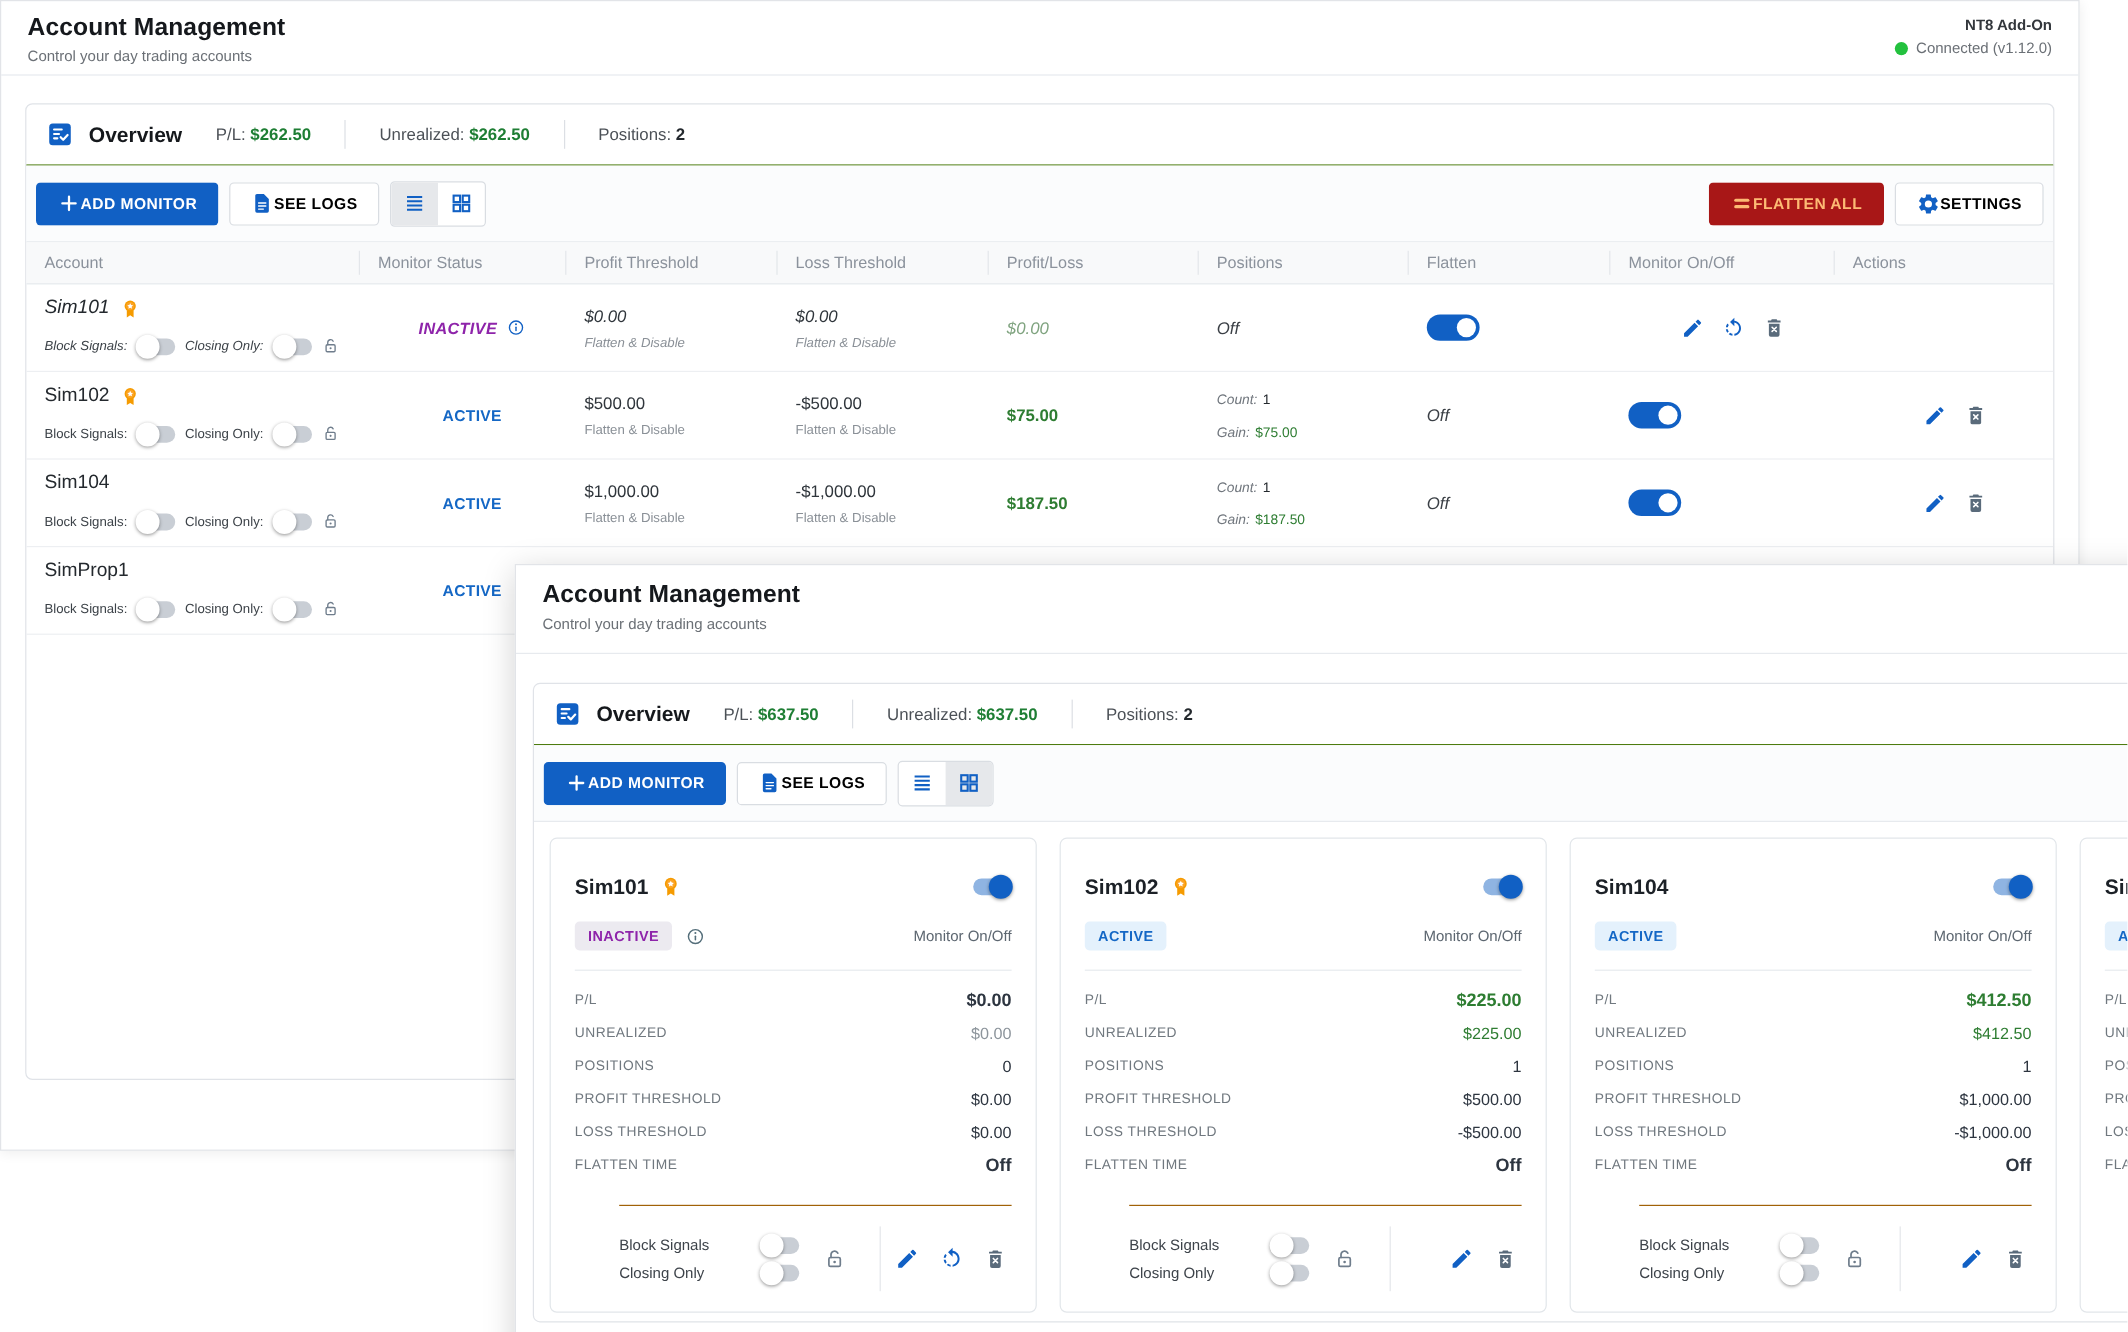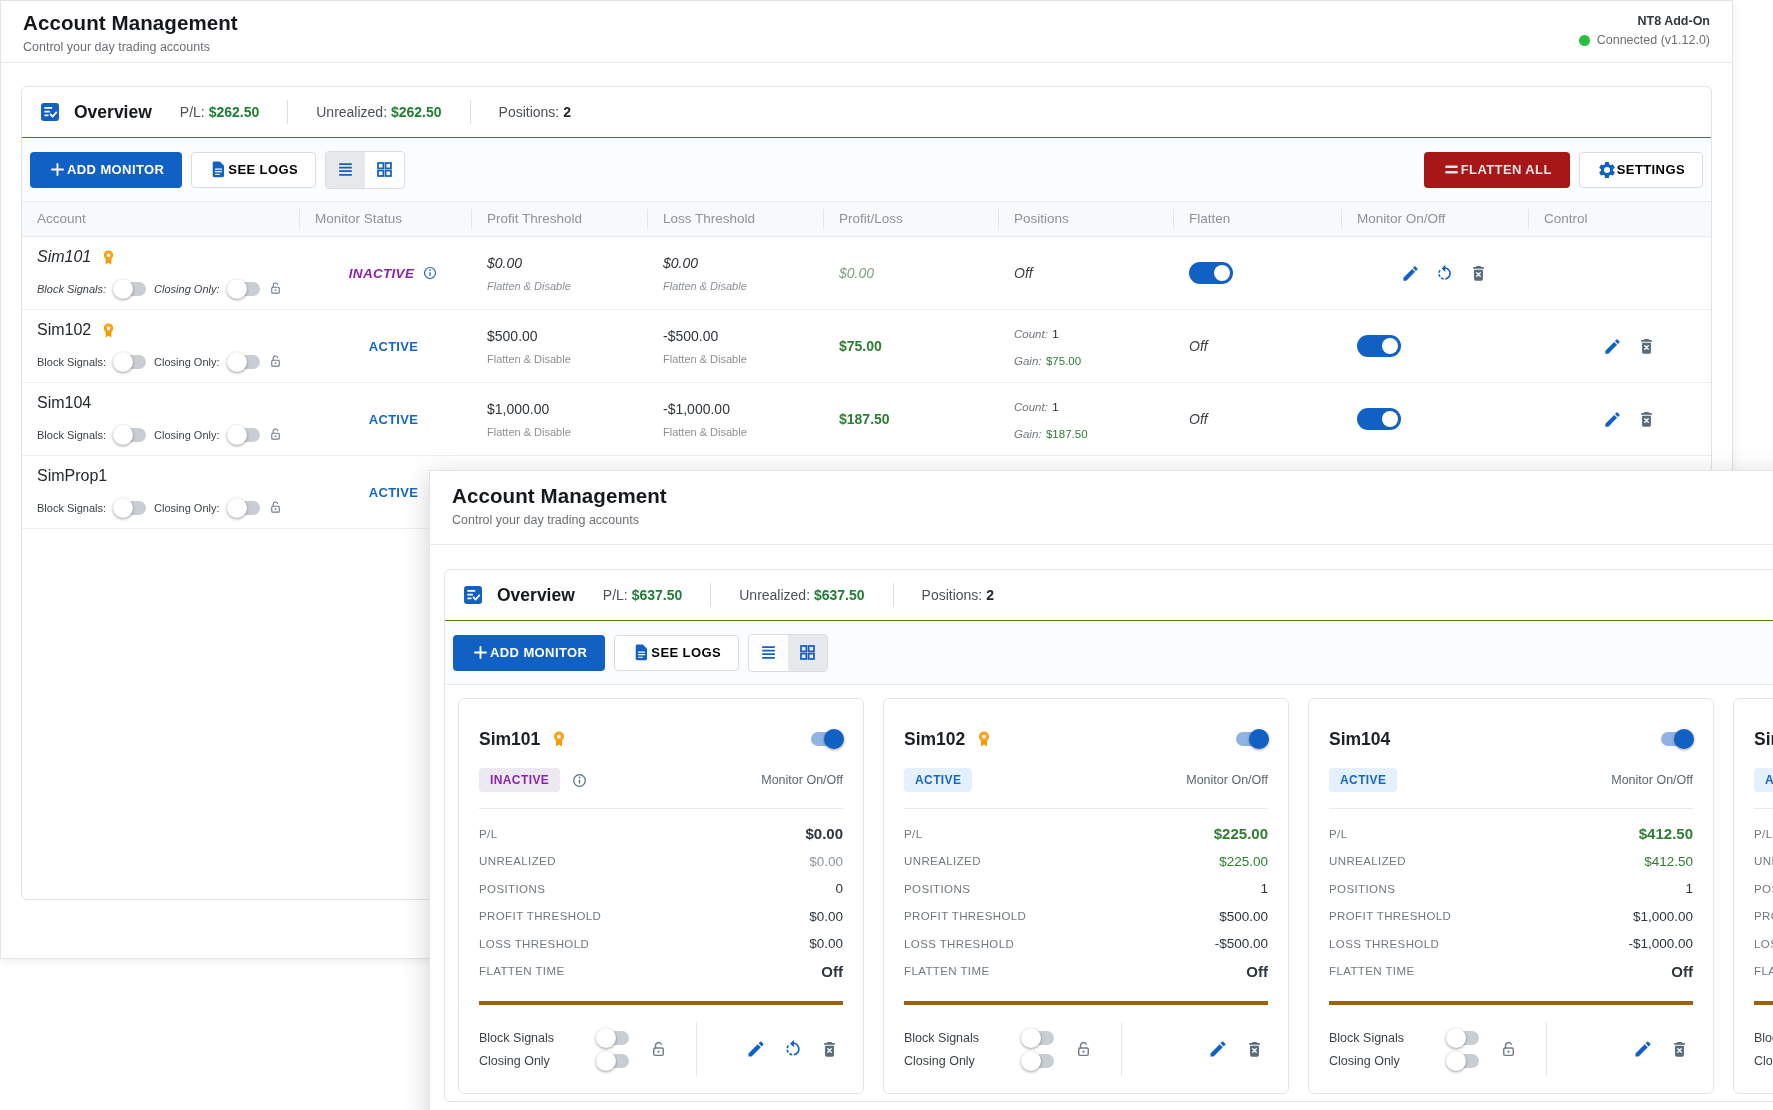--- a/index.html
+++ b/index.html
@@ -32,21 +32,21 @@
   .ov-stat b{font-weight:700;}
   .green{color:#1e7e34;}
   .darkv{color:#24292e;}
   .vdiv{width:1px;height:24px;background:#dcdfe4;margin:0 28px;}
 
   
   .tbar{height:63px;display:flex;align-items:center;gap:9px;padding:0 8px;border-bottom:1px solid #e7eaee;background:#fbfcfd;}
   .btn{height:36px;border-radius:4px;display:inline-flex;align-items:center;padding:0 17px;font-weight:700;font-size:13px;letter-spacing:.4px;border:1px solid transparent;cursor:pointer;background:#fff;font-family:inherit;}
   .btn-pri{background:#1160c4;color:#fff;}
   .btn-out{color:#000000;border-color:#d9dde2;}
-  .btn-danger{background:#a81717;color:#e5e5e5;}
+  .btn-danger{background:#a81717;color:#fdba74;}
   .seg-group{display:inline-flex;border:1px solid #d9dde2;border-radius:4px;overflow:hidden;height:36px;background:#fff;}
   .seg{width:39px;display:flex;align-items:center;justify-content:center;color:#1160c4;cursor:pointer;}
   .seg.sel{background:#e6e8eb;}
   .sp{flex:1;}
   .ic{display:inline-block;}
 
   
   .tgrid{--cols:278px 172px 176px 176px 175px 175px 168px 187px minmax(0,1fr);}
   .thead{display:grid;grid-template-columns:var(--cols);height:34px;background:#f8f9fa;border-bottom:1px solid #e7eaee;align-items:center;}
   .th{font-size:13.5px;color:#8b929c;padding-left:15px;border-right:1px solid #e3e6ea;height:20px;line-height:20px;white-space:nowrap;overflow:hidden;}
@@ -90,21 +90,21 @@
   .badge.inactive{color:#8e24aa;background:#eceaf0;}
   .badge.active{color:#1467c5;background:#e4f1fc;}
   .mon{margin-left:auto;font-size:12.5px;color:#5c6670;white-space:nowrap;}
   .c-stats{flex:1;padding-top:11px;}
   .srow{display:flex;justify-content:space-between;align-items:center;height:27.5px;text-align:right;}
   .sl{font-size:11.5px;color:#70787f;letter-spacing:.4px;white-space:nowrap;}
   .sv{font-size:13.5px;color:#2d3540;white-space:nowrap;}
   .sv.b{font-weight:700;font-size:15px;}
   .sv.g{color:#2e7d32;}
   .sv.mut{color:#8d959c;}
-  .c-foot{border-top:4px solid #a16207;height:88px;display:flex;align-items:center;}
+  .c-foot{border-top:1px solid #a16207;height:88px;display:flex;align-items:center;margin-left:37px;}
   .f-left{display:flex;flex-direction:column;gap:9px;}
   .f-row{display:flex;align-items:center;width:150px;justify-content:space-between;}
   .f-lbl{font-size:12.5px;color:#3d434a;white-space:nowrap;}
   .f-lock{margin-left:20px;}
   .f-div{width:1px;height:54px;background:#e4e7ea;margin-left:28px;}
   .f-acts{margin-left:auto;display:flex;align-items:center;gap:17px;padding-right:4px;}
   .blue{color:#1160c4;}
   .slate{color:#5a6b7b;}
   .gray{color:#6f7d8c;}
   .infoc{color:#546e7a;}
@@ -250,21 +250,21 @@
       <div class="tgrid">
         <div class="thead">
           <div class="th">Account</div>
           <div class="th">Monitor Status</div>
           <div class="th">Profit Threshold</div>
           <div class="th">Loss Threshold</div>
           <div class="th">Profit/Loss</div>
           <div class="th">Positions</div>
           <div class="th">Flatten</div>
           <div class="th">Monitor On/Off</div>
-          <div class="th">Control</div>
+          <div class="th">Actions</div>
         </div>
 
         <div class="trow it">
           <div class="cell acc">
             <div class="acc-name">
                 <span>Sim101</span>
                 <svg class="ic" width="17" height="17">
                   <use href="#i-ribbon"></use>
                 </svg>
               </div>

